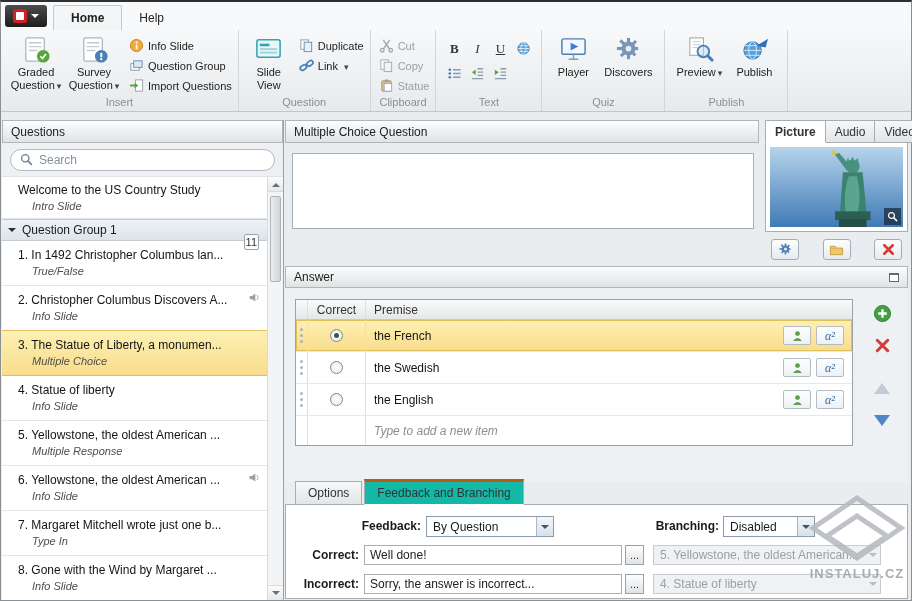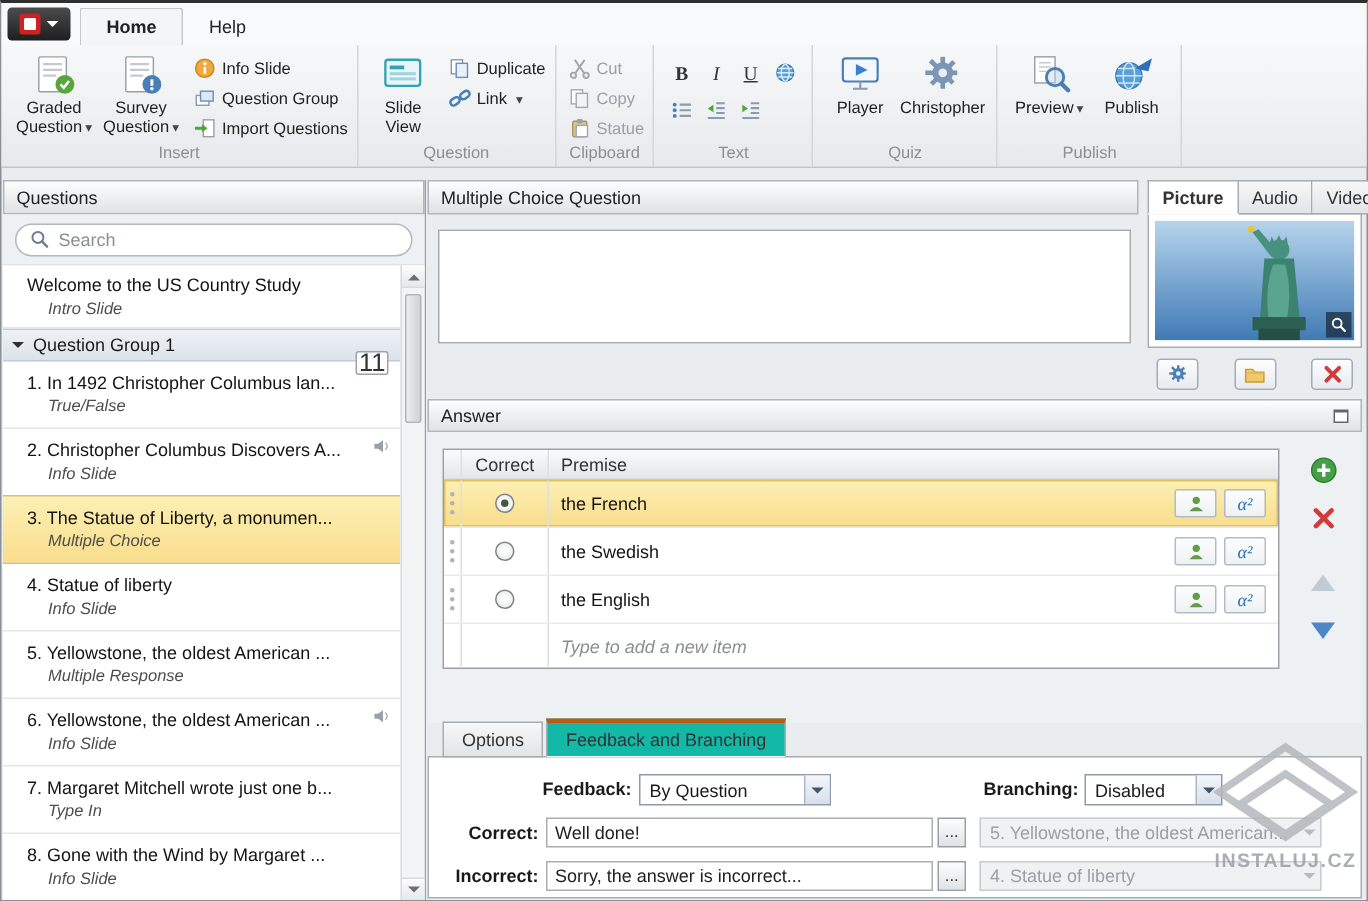--- a/index.html
+++ b/index.html
@@ -50,21 +50,21 @@
   .search-box input::placeholder { color:#8a8f94; }
   .qlist { position:absolute; left:0; top:57px; right:16px; bottom:0; background:#fff; overflow:hidden; }
   .qrow { position:relative; padding:6px 10px 6px 16px; border-bottom:1px solid #e3e5e7; cursor:pointer; }
   .qrow .qtitle { font-size:12px; color:#141414; white-space:nowrap; overflow:hidden; }
   .qrow .qsub { font-size:11px; font-style:italic; color:#4e4e4e; padding-left:14px; padding-top:3px; white-space:nowrap; }
   .qrow.item { padding-top:7px; padding-bottom:8px; }
   .qrow.selected { background:linear-gradient(#fdf0b4,#f8dd8c); border-top:1px solid #e0bf62; border-bottom:1px solid #e0bf62; margin-top:-1px; }
   .qgroup { height:22px; background:linear-gradient(#eef2f6,#dce3ea); border-top:1px solid #c2cad2; border-bottom:1px solid #c2cad2; display:flex; align-items:center; gap:6px; padding:0 8px 0 6px; cursor:pointer; }
   .exp { width:0; height:0; border:4px solid transparent; border-top-color:#2f2f2f; margin-top:4px; }
   .qgroup .gtitle { flex:1; color:#1a1a1a; }
-  .gbadge { font-size:17px; background:#fdfdfd; border:1px solid #9aa4ae; border-radius:2px; padding:0 1px; line-height:14px; color:#333;margin-top:24px; }
+  .gbadge { font-size:11px; background:#fdfdfd; border:1px solid #9aa4ae; border-radius:2px; padding:0 1px; line-height:14px; color:#333;margin-top:24px; }
   .audio-ind { position:absolute; right:6px; top:5px; width:13px; height:13px; }
   .vscroll { position:absolute; right:0; top:57px; bottom:0; width:16px; background:#f3f4f5; border-left:1px solid #d8dbde; }
   .vs-btn { position:absolute; left:0; right:0; height:15px; background:linear-gradient(#fcfcfc,#e6e8ea); display:flex; align-items:center; justify-content:center; cursor:pointer; }
   .vs-btn.top { top:0; border-bottom:1px solid #d8dbde; }
   .vs-btn.bottom { bottom:0; border-top:1px solid #d8dbde; }
   .tri { width:0; height:0; border:4px solid transparent; }
   .tri.up { border-bottom-color:#6a6f74; margin-bottom:3px; }
   .tri.down { border-top-color:#6a6f74; margin-top:3px; }
   .vs-thumb { position:absolute; left:2px; right:2px; top:19px; height:86px; background:linear-gradient(90deg,#ebedef,#cfd3d7); border:1px solid #aeb4ba; border-radius:2px; cursor:pointer; }
 
@@ -334,21 +334,21 @@
                 <g transform="rotate(45 15 14)">
                   <rect x="13.4" y="3" width="3.2" height="6"></rect>
                   <rect x="13.4" y="19" width="3.2" height="6"></rect>
                   <rect x="3" y="12.4" width="6" height="3.2"></rect>
                   <rect x="19" y="12.4" width="6" height="3.2"></rect>
                 </g>
                 <circle cx="15" cy="14" r="7.2"></circle>
               </g>
               <circle cx="15" cy="14" r="3" fill="#e8eef5"></circle>
             </svg>
-          <span class="txt">Christopher</span>
+          <span class="txt">Discovers</span>
         </div>
       </div>
       <div class="rgroup-label">Quiz</div>
     </div>
 
     <div class="rgroup">
       <div class="rgroup-content">
         <div class="bigbtn" style="width:56px">
           <svg viewBox="0 0 30 30">
               <rect x="5" y="3" width="14" height="18" fill="#fff" stroke="#98a0a8"></rect>

